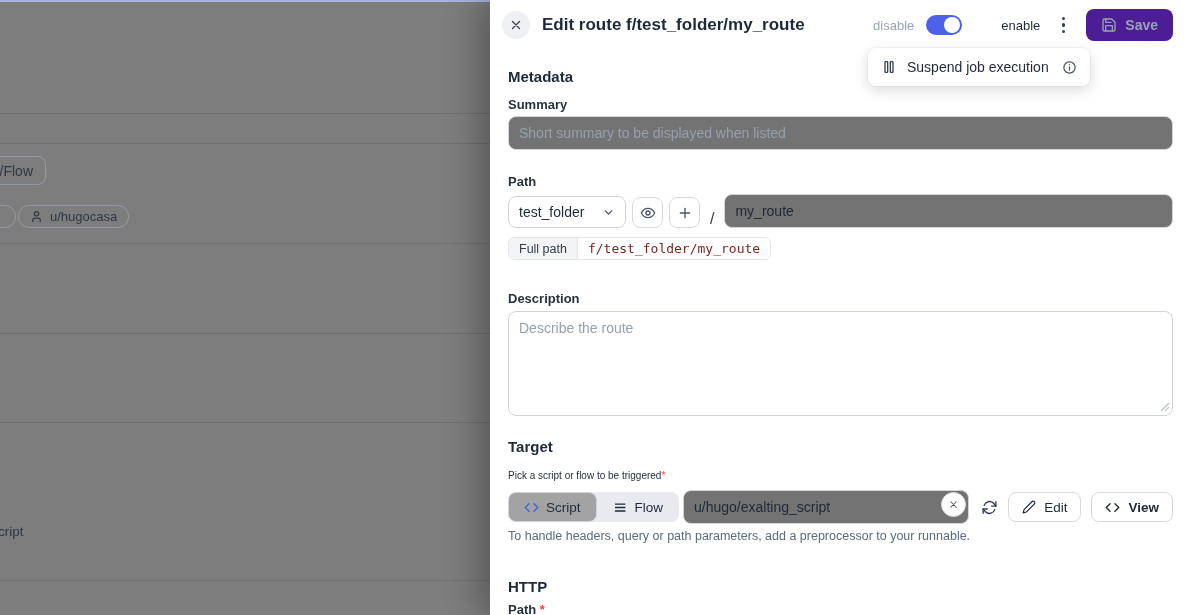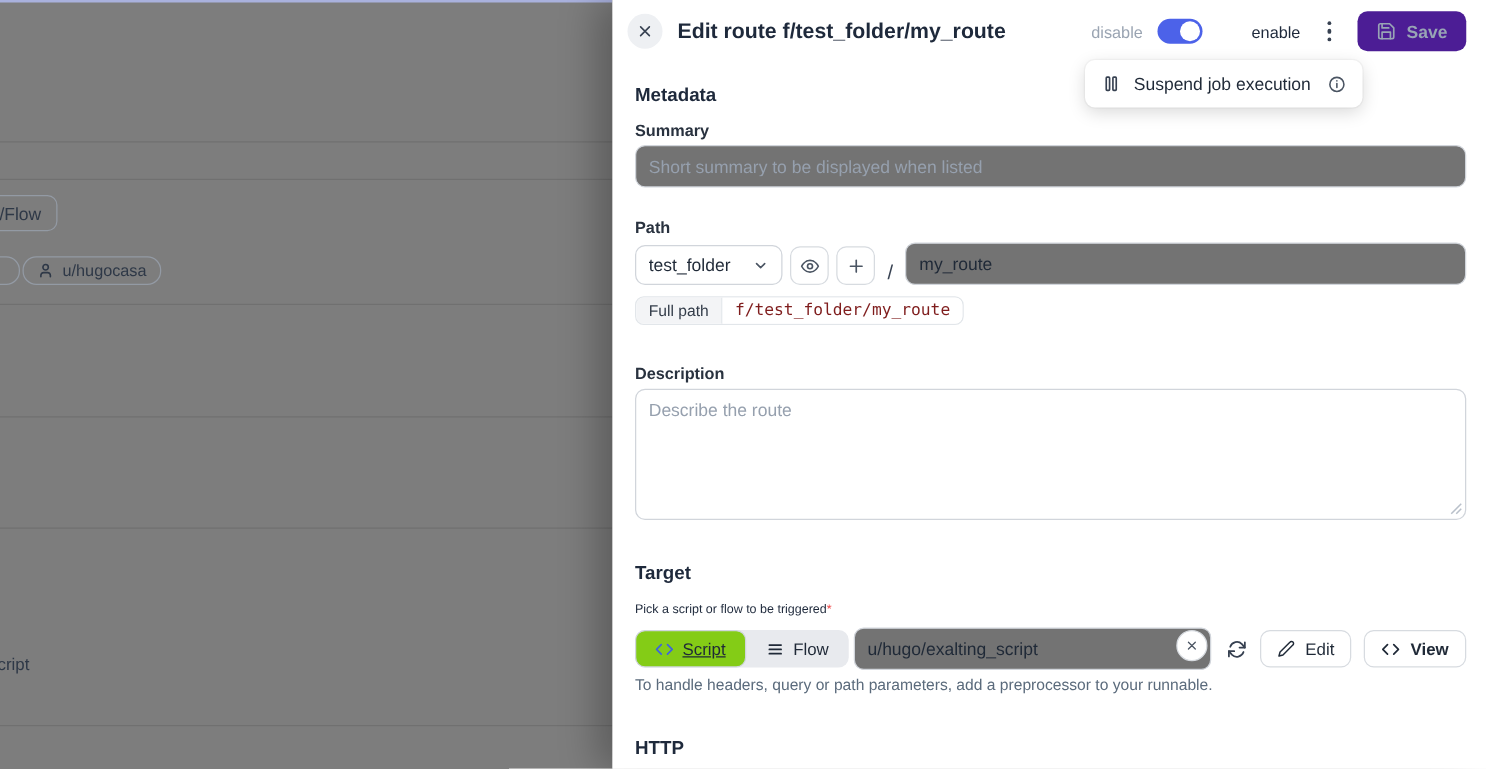--- a/index.html
+++ b/index.html
@@ -69,28 +69,28 @@
                   border-right:1px solid #e2e6ea; }
   .fullpath-val { background:#fff; color:#7f1d1d; font-size:13px; font-family:"DejaVu Sans Mono","Liberation Mono",monospace;
                   display:flex; align-items:center; padding:0 10px; }
 
   .lbl-desc { margin-top:31px; }
   .desc-wrap { position:relative; margin-top:4px; }
   .desc-area { width:100%; height:105px; border:1px solid #d1d5db; border-radius:8px; padding:8px 10px; font-size:14px;
                color:#1f2937; font-family:"Liberation Sans",sans-serif; resize:none; outline:none; display:block; }
   .resize-handle { position:absolute; right:3px; bottom:4px; pointer-events:none; }
 
-  .h-target { margin-top:34px; }
+  .h-target { margin-top:22px; }
   .picker-label { margin-top:11px; font-size:10px; color:#1e293b; line-height:17px; font-weight:400; }
 
   .target-row { margin-top:6px; display:flex; align-items:center; }
   .seg-group { display:flex; align-items:stretch; background:#e8eaee; border-radius:8px; height:30px; flex:0 0 auto; }
   .seg { display:flex; align-items:center; gap:7px; padding:0 15px; font-size:13.5px; font-weight:500; color:#1f2937;
          border-radius:8px; cursor:pointer; border:1px solid transparent; }
-  .seg.selected { background:#84cc16; border-color:#d0d5dd;text-decoration:underline; }
+  .seg.selected { background:#a3a3a3; border-color:#d0d5dd; }
   .runnable-wrap { position:relative; flex:1; margin-left:4px; }
   .runnable-input { height:30px; padding-right:38px; }
   .clear-btn { position:absolute; right:3px; top:2px; width:25px; height:25px; border-radius:50%; border:1px solid #d7dbe0;
                background:#fff; display:flex; align-items:center; justify-content:center; color:#4b5563; cursor:pointer; }
   .refresh-btn { border:none; background:transparent; color:#374151; margin:0 10px 0 12px; cursor:pointer; display:flex;
                  align-items:center; padding:0; }
   .ghost-btn { display:flex; align-items:center; gap:8px; height:30px; padding:0 13px; background:#fff; border:1px solid #d7dbe0;
                border-radius:8px; font-size:13.5px; color:#1f2937; cursor:pointer; }
   .ghost-btn + .ghost-btn { margin-left:10px; }
   .ghost-btn.edit { margin-left:0; }

